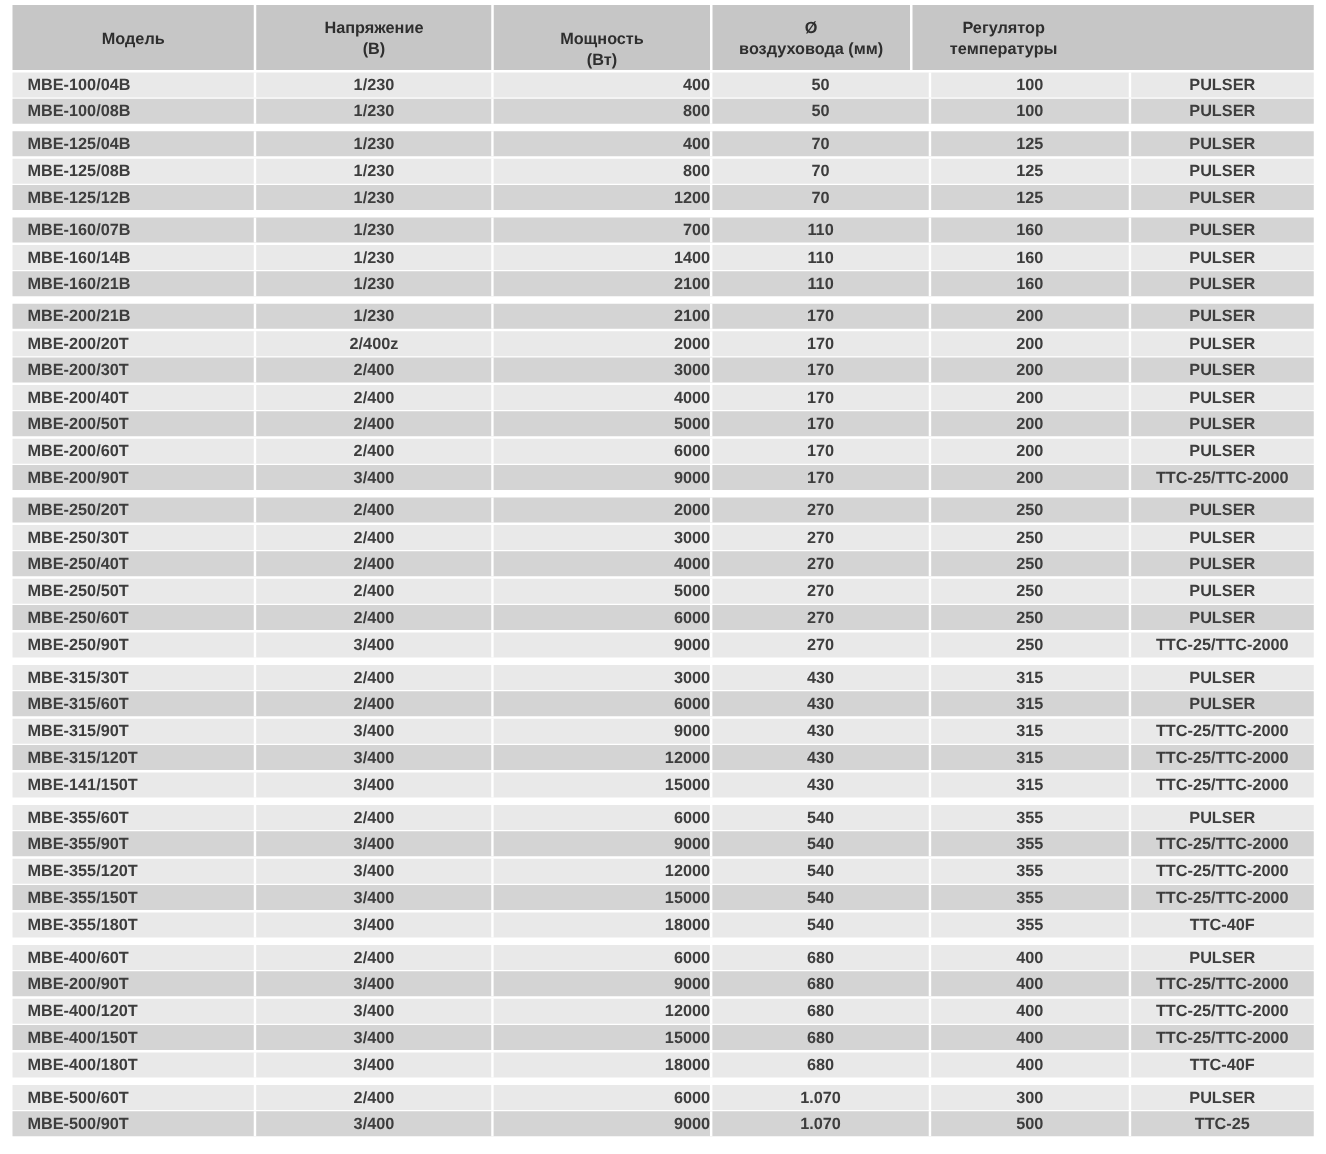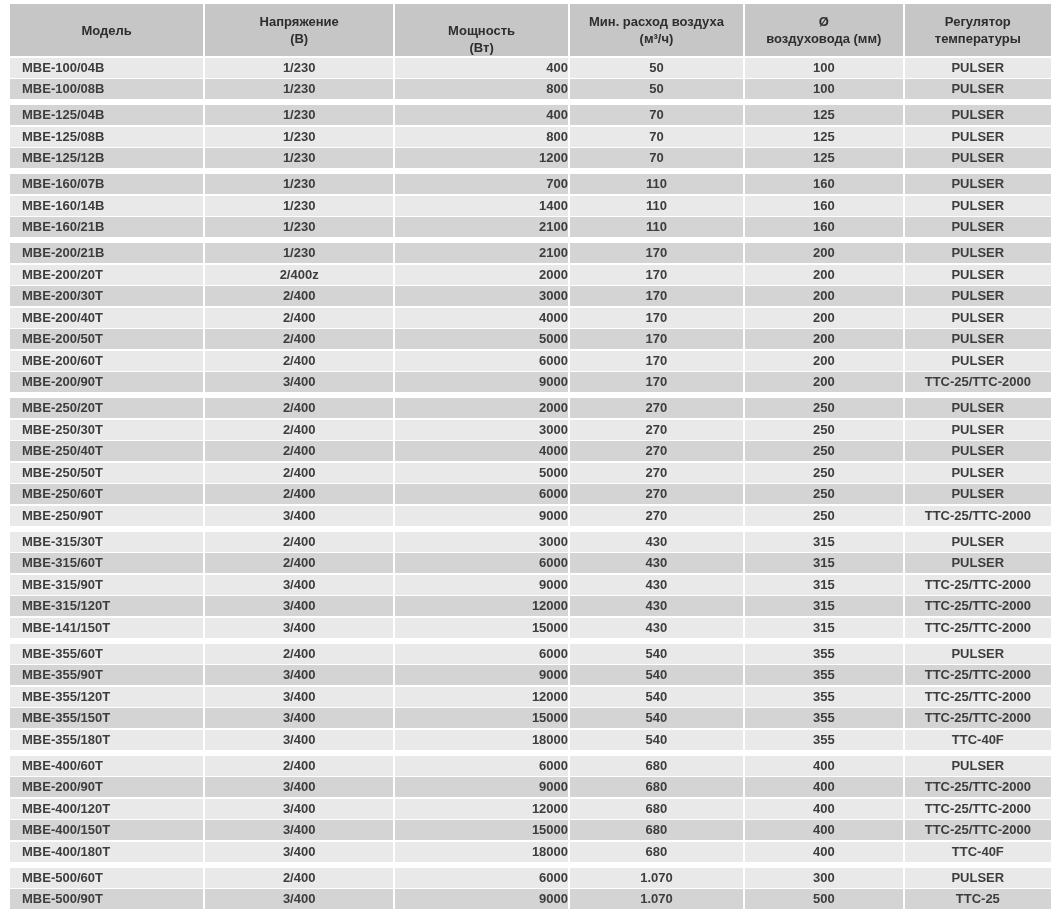--- a/index.html
+++ b/index.html
@@ -55,24 +55,20 @@
           <span></span>
       </div>
       <div class="th c1">
         <span>Напряжение</span>
           <span>(В)</span>
       </div>
       <div class="th c2">
         <span>Мощность</span>
           <span>(Вт)</span>
       </div>
-      <div class="th c3">
-        <span>Мин. расход воздуха</span>
-          <span>(м³/ч)</span>
-      </div>
       <div class="th c4">
         <span>Ø</span>
           <span>воздуховода (мм)</span>
       </div>
       <div class="th c5">
         <span>Регулятор</span>
           <span>температуры</span>
       </div>
     </div>
     <div id="tbody">

